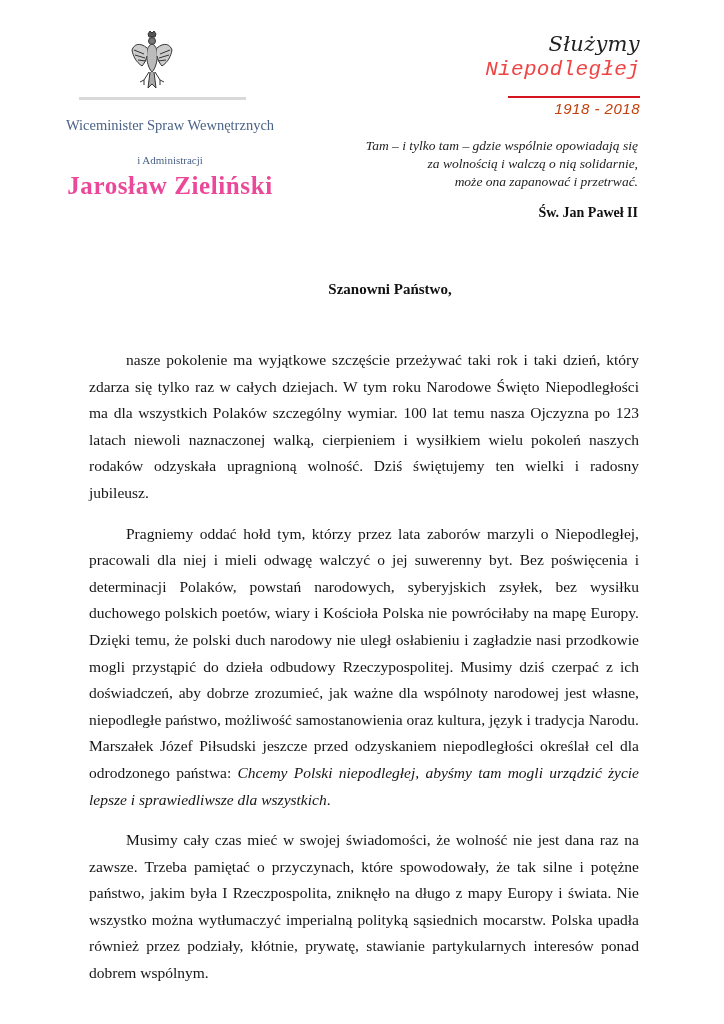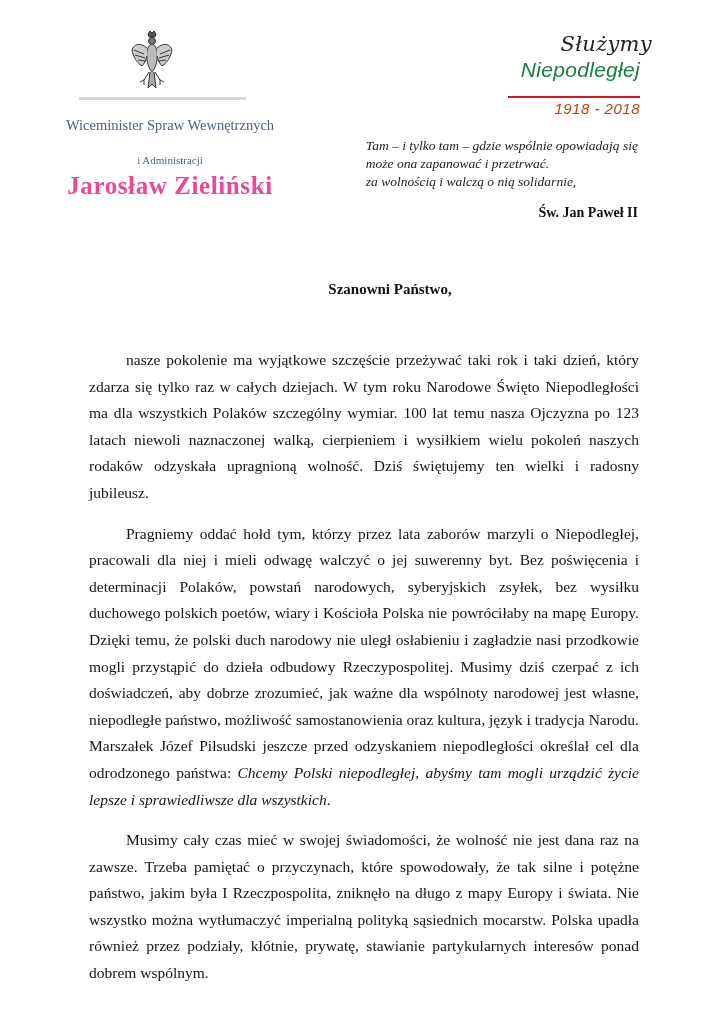--- a/index.html
+++ b/index.html
@@ -8,26 +8,26 @@
     .emblem { position: absolute; left: 130px; top: 30px; width: 44px; height: 62px; }
     .header-rule { position: absolute; left: 79px; top: 97px; width: 167px; height: 3px; background: #d9d9d9; }
 
     .left-head { position: absolute; left: 40px; top: 104px; width: 260px; text-align: center; color: #4a6288; }
     .left-head .l1 { font-size: 14.5px; line-height: 18px; letter-spacing: 0.1px; }
     .left-head .l2 { font-size: 14.5px; line-height: 18px; margin-top: 12px; }
     .left-head .l3 { font-size: 11px; line-height: 18px; margin-top: 17px; }
     .left-head .name { font-size: 25px; font-weight: bold; line-height: 26px; margin-top: 4px; color: #ec4899; letter-spacing: 0.6px; }
 
     .logo { position: absolute; left: 500px; top: 28px; width: 180px; height: 92px; }
-    .logo .slogan1 { position: absolute; right: 28px; top: 4px; font-family: "DejaVu Serif", serif; font-style: italic; font-size: 21px; color: #222; letter-spacing: 0.3px; }
-    .logo .slogan2 { position: absolute; right: 40px; top: 30px; font-family: Liberation Sans, sans-serif; font-style: italic; font-size: 21px; color: #15803d; letter-spacing: 0.3px; }
+    .logo .slogan1 { position: absolute; right: 40px; top: 4px; font-family: "DejaVu Serif", serif; font-style: italic; font-size: 21px; color: #222; letter-spacing: 0.3px; }
+    .logo .slogan2 { position: absolute; right: 40px; top: 30px; font-family: Liberation Mono, monospace; font-style: italic; font-size: 21px; color: #ef4444; letter-spacing: 0.3px; }
     .logo .red-line { position: absolute; left: 8px; top: 68px; width: 132px; height: 2px; background: #d4141f; }
     .logo .years { position: absolute; right: 40px; top: 72px; font-family: "Liberation Sans", sans-serif; font-style: italic; font-size: 15px; color: #c2410c; letter-spacing: 0.5px; }
 
-    .quote { position: absolute; right: 86px; top: 137px; font-style: italic; font-size: 13.5px; line-height: 18px; color: #222; }
+    .quote { position: absolute; right: 86px; top: 137px; text-align: right; font-style: italic; font-size: 13.5px; line-height: 18px; color: #222; }
     .quote-author { position: absolute; right: 86px; top: 205px; text-align: right; font-weight: bold; font-size: 14px; color: #111; }
 
     .salutation { position: absolute; left: 0; width: 724px; top: 281px; text-align: center; font-weight: bold; font-size: 15px; margin-left: 28px; }
 
     .body-text { position: absolute; left: 75px; top: 333px; width: 578px; font-size: 15.5px; line-height: 26.6px; text-align: justify; color: #151515; }
     .body-text p { margin: 14px; text-indent: 37px; }
     .body-text em { font-style: italic; }
   </style>
 </head>
 <body>
@@ -58,22 +58,22 @@
 
 <div class="logo">
   <div class="slogan1">Służymy</div>
   <div class="slogan2">Niepodległej</div>
   <div class="red-line"></div>
   <div class="years">1918 - 2018</div>
 </div>
 
 <div class="quote">
   <div>Tam – i tylko tam – gdzie wspólnie opowiadają się</div>
+  <div>za wolnością i walczą o nią solidarnie,</div>
   <div>może ona zapanować i przetrwać.</div>
-  <div>za wolnością i walczą o nią solidarnie,</div>
 </div>
 <div class="quote-author">Św. Jan Paweł II</div>
 
 <div class="salutation">Szanowni Państwo,</div>
 
 <div class="body-text">
   <p>nasze pokolenie ma wyjątkowe szczęście przeżywać taki rok i taki dzień, który zdarza się tylko raz w całych dziejach. W tym roku Narodowe Święto Niepodległości ma dla wszystkich Polaków szczególny wymiar. 100 lat temu nasza Ojczyzna po 123 latach niewoli naznaczonej walką, cierpieniem i wysiłkiem wielu pokoleń naszych rodaków odzyskała upragnioną wolność. Dziś świętujemy ten wielki i radosny jubileusz.</p>
   <p><span>Pragniemy oddać hołd tym, którzy przez lata zaborów marzyli o Niepodległej, pracowali dla niej i mieli odwagę walczyć o jej suwerenny byt. Bez poświęcenia i determinacji Polaków, powstań narodowych, syberyjskich zsyłek, bez wysiłku duchowego polskich poetów, wiary i Kościoła Polska nie powróciłaby na mapę Europy. Dzięki temu, że polski duch narodowy nie uległ osłabieniu i zagładzie nasi przodkowie mogli przystąpić do dzieła odbudowy Rzeczypospolitej. Musimy dziś czerpać z ich doświadczeń, aby dobrze zrozumieć, jak ważne dla wspólnoty narodowej jest własne, niepodległe państwo, możliwość samostanowienia oraz kultura, język i tradycja Narodu. Marszałek Józef Piłsudski jeszcze przed odzyskaniem niepodległości określał cel dla odrodzonego państwa:</span> <em>Chcemy Polski niepodległej, abyśmy tam mogli urządzić życie lepsze i sprawiedliwsze dla wszystkich</em><span>.</span></p>
   <p>Musimy cały czas mieć w swojej świadomości, że wolność nie jest dana raz na zawsze. Trzeba pamiętać o przyczynach, które spowodowały, że tak silne i potężne państwo, jakim była I Rzeczpospolita, zniknęło na długo z mapy Europy i świata. Nie wszystko można wytłumaczyć imperialną polityką sąsiednich mocarstw. Polska upadła również przez podziały, kłótnie, prywatę, stawianie partykularnych interesów ponad dobrem wspólnym.</p>
 </div>

